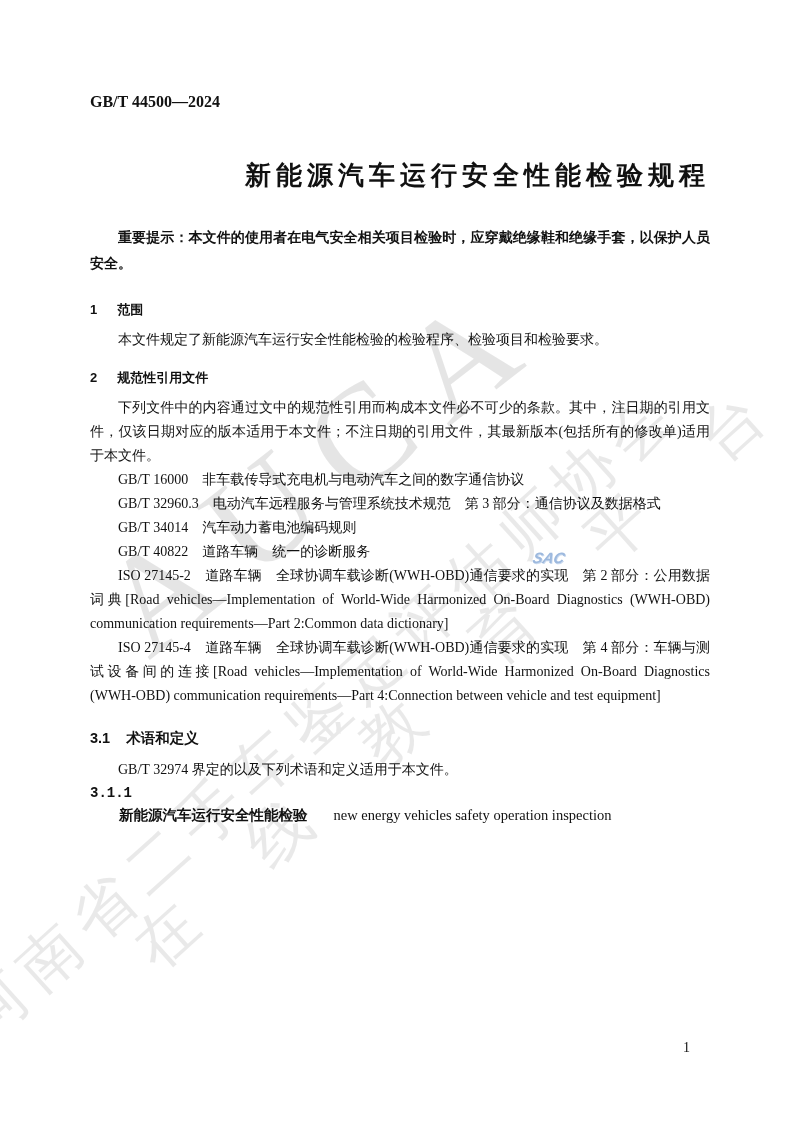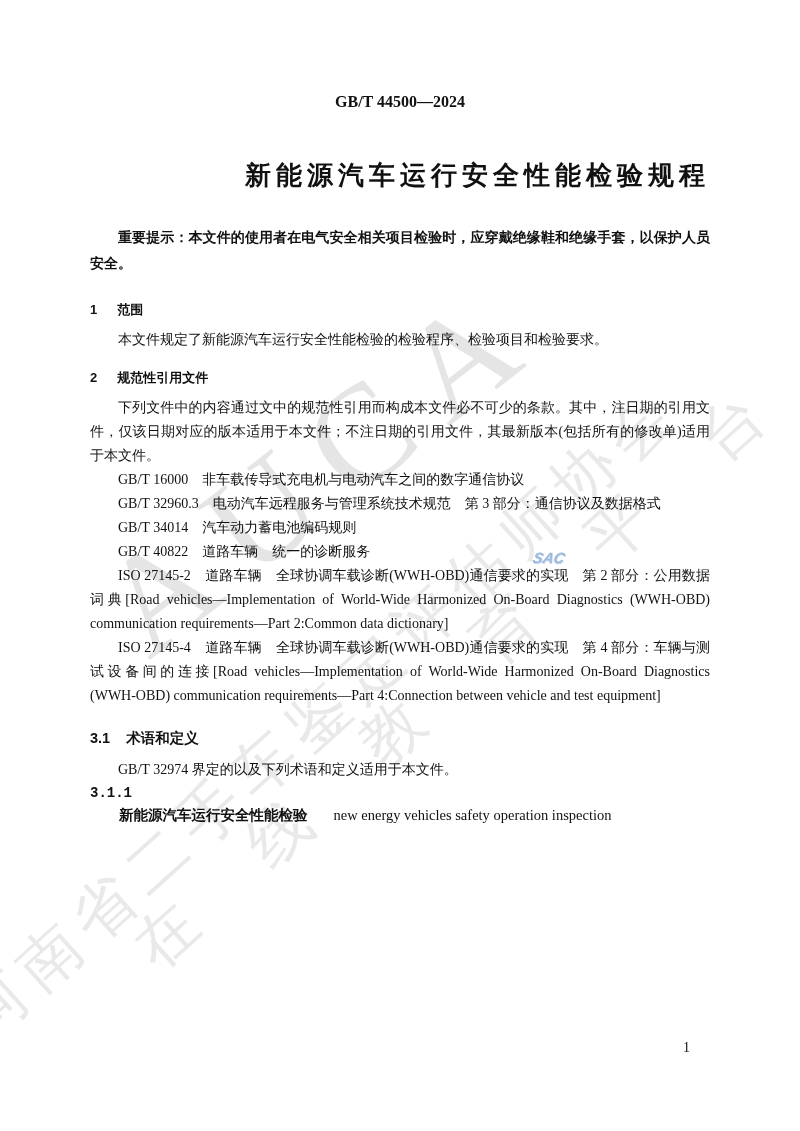--- a/index.html
+++ b/index.html
@@ -36,21 +36,21 @@
     position:absolute;top:549px;left:533px;z-index:1;
     font-family:"Liberation Sans","DejaVu Sans",sans-serif;
     font-style:italic;font-weight:bold;font-size:15px;
     color:#9db9de;transform:skewX(-14deg);
     text-shadow:1px 1px 0 #c9d9ee;
     pointer-events:none;
   }
   
   .content{position:absolute;inset:0;z-index:2;padding:0 90px;box-sizing:border-box;}
   .doc-number{
-    padding-top:92px;text-align:center;
+    padding-top:92px;text-align:left;
     font-weight:bold;font-size:16px;line-height:20px;
     font-family:"Liberation Serif","DejaVu Serif",serif;
   }
   .title{
     margin-top:46px;text-align:right;
     font-family:"Liberation Sans","DejaVu Sans",sans-serif;
     font-weight:bold;font-size:26px;line-height:34px;letter-spacing:5px;
   }
   .notice{
     margin:32px 0 0 0;

